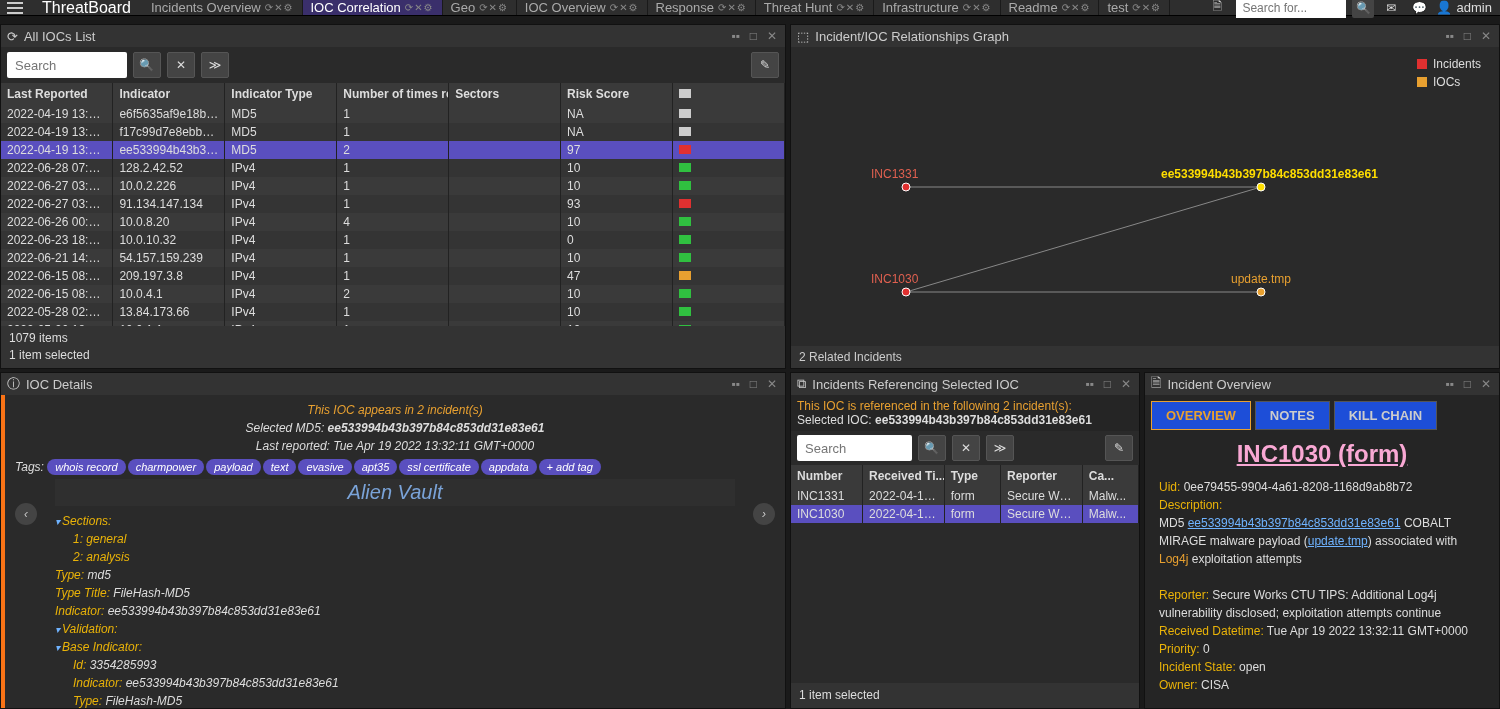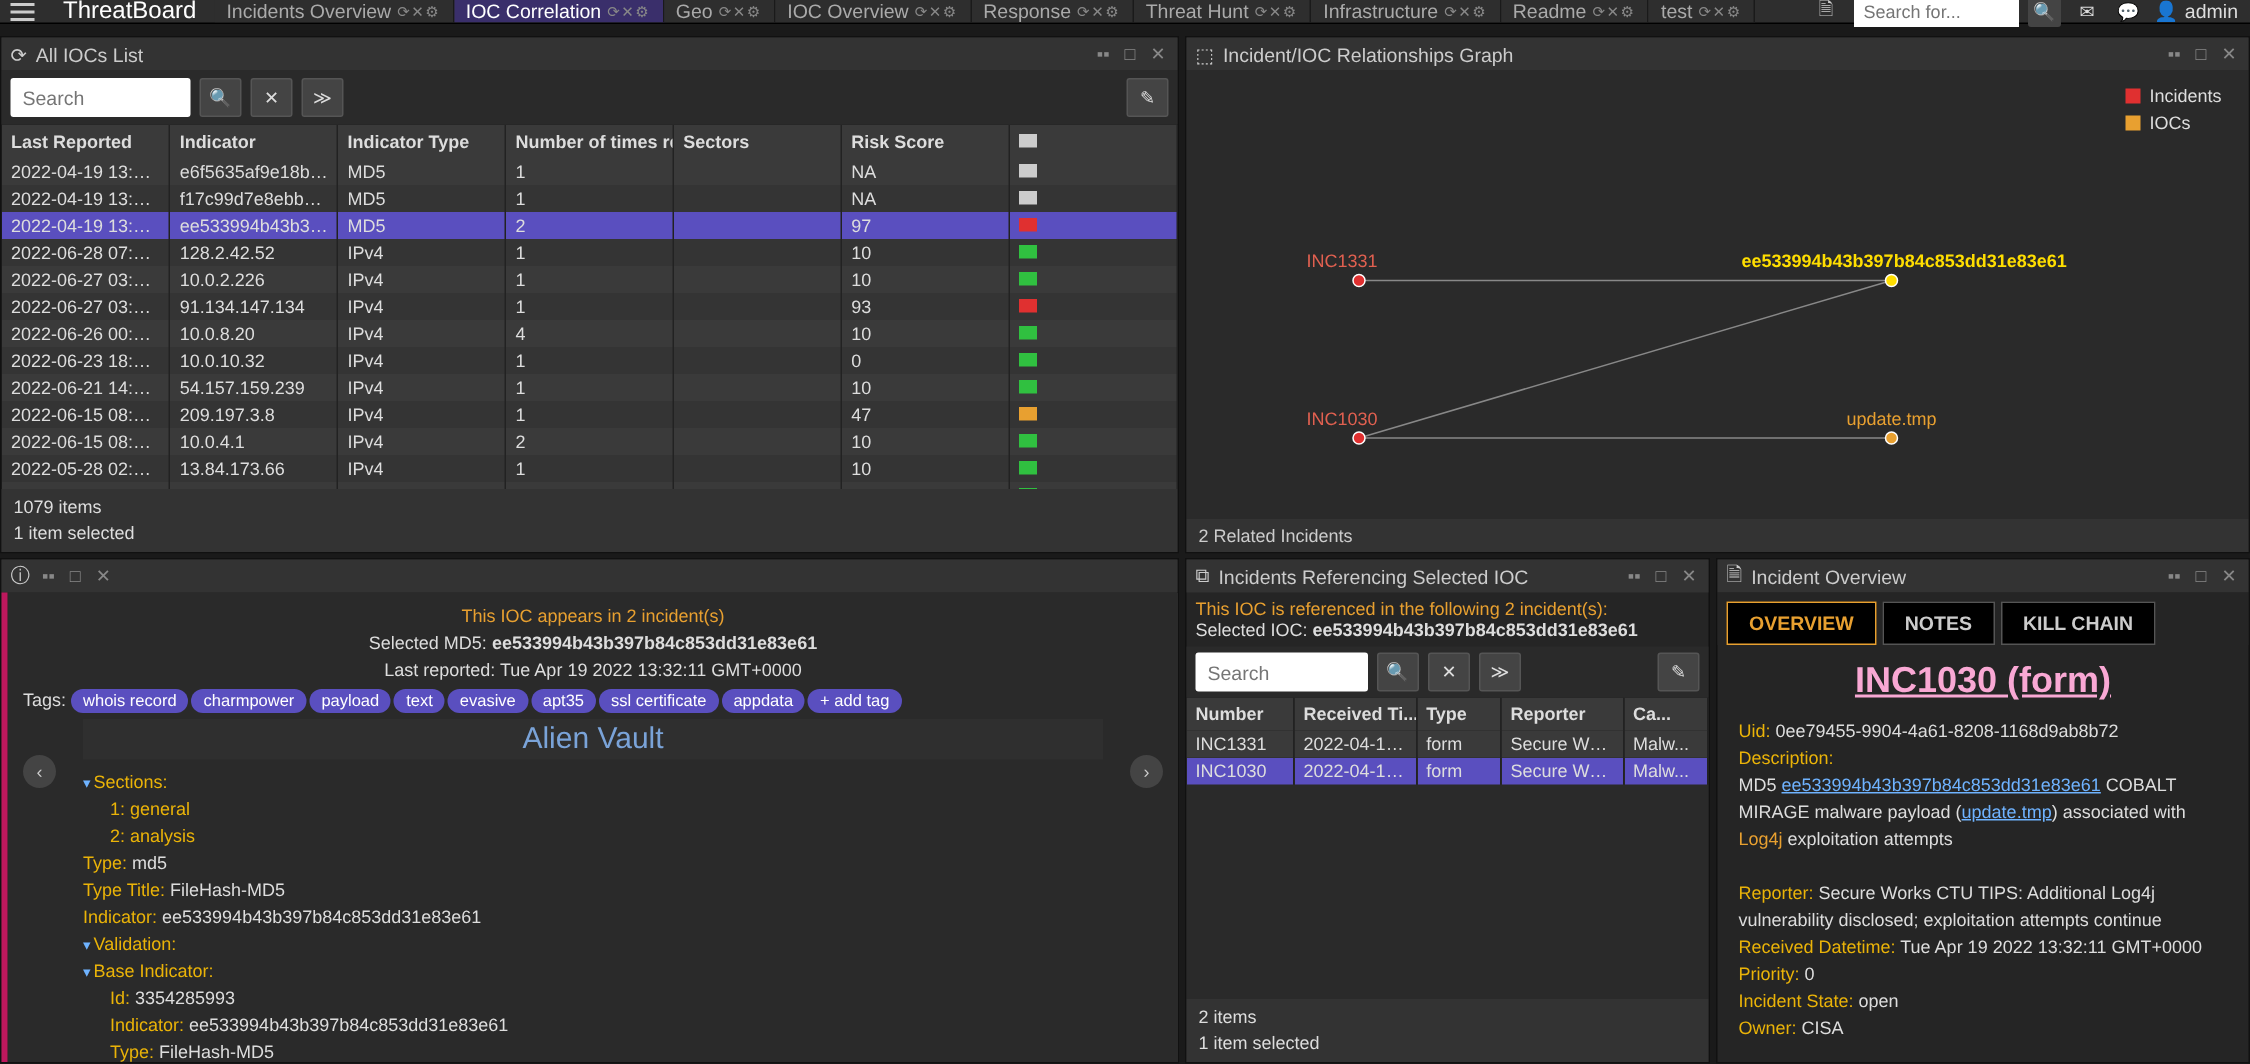--- a/index.html
+++ b/index.html
@@ -35,38 +35,38 @@
   table.grid tbody tr:nth-child(odd){background:#3a3a3a;}
   table.grid tbody tr:nth-child(even){background:#343434;}
   table.grid tbody tr.selected{background:#5a4fbf !important;color:#fff;}
   .flag{width:12px;height:9px;display:inline-block;}
   .flag.white{background:#ccc;}
   .flag.red{background:#e03030;}
   .flag.green{background:#30c040;}
   .flag.orange{background:#e8a030;}
   .panel-footer{background:#333;color:#ddd;font-size:12px;padding:4px 8px;line-height:1.4;}
   
-  .details-body{padding:6px 10px;overflow:auto;color:#ddd;border-left:4px solid #be185d;margin:0;}
+  .details-body{padding:6px 10px;overflow:auto;color:#ddd;border-left:4px solid #f97316;margin:0;font-style:italic;}
   .details-center{text-align:center;line-height:1.5;}
   .orange{color:#e8a030;}
   .tag-row{margin:4px 0;}
   .tag{display:inline-block;background:#5a4fbf;color:#fff;padding:2px 8px;border-radius:10px;font-size:11px;margin-right:2px;cursor:pointer;}
   .av-box{background:#2f2f2f;margin:4px 40px 6px 40px;padding:2px 8px;}
   .av-title{text-align:center;color:#7aa3d8;font-size:20px;}
   .nav-circle{position:absolute;width:22px;height:22px;border-radius:50%;background:#444;display:flex;align-items:center;justify-content:center;color:#ccc;cursor:pointer;}
   .kv{line-height:1.5;font-size:12px;}
   .kv .k{color:#eab308;}
   .caret::before{content:"▾";color:#6fb3ff;margin-right:2px;font-size:10px;}
   
   .legend{position:absolute;top:10px;right:18px;font-size:12px;}
   .legend-item{display:flex;align-items:center;gap:6px;margin-bottom:4px;}
   .legend-sw{width:10px;height:10px;}
   
   .ov-tabs{display:flex;gap:4px;padding:6px 6px 0 6px;background:#252525;}
-  .ov-tab{padding:6px 14px;border:1px solid #555;background:#000000;color:#ccc;font-size:13px;font-weight:bold;cursor:pointer;}
+  .ov-tab{padding:6px 14px;border:1px solid #555;background:#1d4ed8;color:#ccc;font-size:13px;font-weight:bold;cursor:pointer;}
   .ov-tab.active{color:#e8a030;border-color:#e8a030;}
   .ov-title{color:#f9a8d4;font-size:24px;text-align:center;padding:10px 0;font-weight:bold;text-decoration:underline;}
   .ov-body{padding:0 14px 10px 14px;line-height:1.5;font-size:12px;overflow:auto;}
   .sub-status{background:#333;color:#ccc;padding:4px 8px;font-size:12px;}
 </style>
 </head>
 <body>
 
 <div class="top-bar">
   <div class="hamburger">
@@ -324,20 +324,21 @@
       <div style="position:absolute;left:80px;top:225px;color:#e06050;font-size:12px;">INC1030</div>
       <div style="position:absolute;left:370px;top:120px;color:#ffde00;font-size:12px;font-weight:bold;">ee533994b43b397b84c853dd31e83e61</div>
       <div style="position:absolute;left:440px;top:225px;color:#e8a030;font-size:12px;">update.tmp</div>
     </div>
     <div class="sub-status">2 Related Incidents</div>
   </div>
 
   <div class="panel" style="left:0;top:348px;width:786px;height:337px;">
     <div class="panel-hdr">
       <span>ⓘ</span>
+      <span class="title">IOC Details</span>
       <span class="panel-ctrl">▪▪</span>
       <span class="panel-ctrl">□</span>
       <span class="panel-ctrl">✕</span>
     </div>
     <div class="panel-body details-body">
       <div class="details-center orange">This IOC appears in 2 incident(s)</div>
       <div class="details-center"><span>Selected MD5: </span><b>ee533994b43b397b84c853dd31e83e61</b></div>
       <div class="details-center">Last reported: Tue Apr 19 2022 13:32:11 GMT+0000</div>
       <div class="tag-row">
         <span>Tags:</span>
@@ -416,21 +417,20 @@
               <td>INC1030</td>
               <td>2022-04-19 1...</td>
               <td>form</td>
               <td>Secure Work...</td>
               <td>Malw...</td>
             </tr>
           </tbody>
       </table>
     </div>
     <div class="panel-footer">
-      <div>2 items</div>
       <div>1 item selected</div>
     </div>
   </div>
 
   <div class="panel" style="left:1144px;top:348px;width:356px;height:337px;">
     <div class="panel-hdr">
       <span>🗎</span>
       <span class="title">Incident Overview</span>
       <span class="panel-ctrl">▪▪</span>
       <span class="panel-ctrl">□</span>

